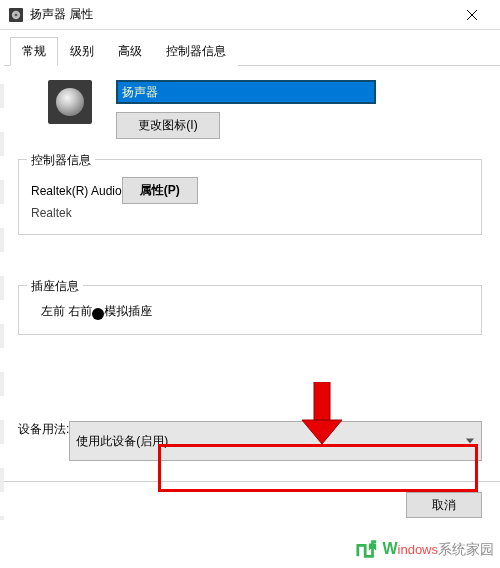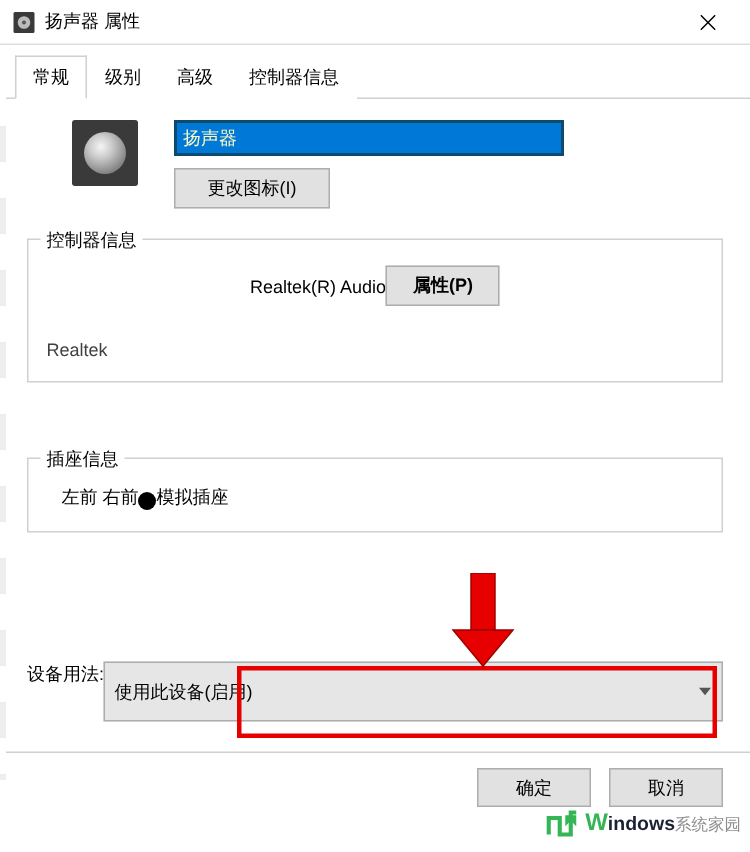--- a/index.html
+++ b/index.html
@@ -23,21 +23,21 @@
 .device-edit { display: flex; flex-direction: column; gap: 8px; }
 .name-input { width: 260px; height: 24px; border: 2px solid #0c4a6e; padding: 2px 4px; background: #0078d7; color: #fef9c3; }
 .name-input::selection { background: #0078d7; color: #fff; }
 .btn { background: #e1e1e1; border: 1px solid #adadad; padding: 4px 14px; cursor: pointer; text-align: center; }
 .change-icon-btn { width: 104px; }
 
 .fieldset { border: 1px solid #d0d0d0; padding: 10px 12px 14px 12px; margin-bottom: 20px; }
 .fieldset .legend { background: #fff; padding: 0 4px; position: relative; top: -18px; left: -4px; display: inline-block; }
 .fieldset-body { margin-top: -10px; }
 
-.controller-row { display: flex; align-items: center; justify-content: center; margin-bottom: 22px; }
+.controller-row { display: flex; align-items: center; justify-content: flex-start; margin-bottom: 2px; }
 .controller-name { color: #000; }
 .controller-link { color: #404040; cursor: pointer; }
 .props-btn { width: 76px; font-weight: bold; }
 
 .jack-row { display: flex; align-items: flex-end; padding-left: 10px; }
 .jack-dot { width: 12px; height: 12px; background: #000; border-radius: 50%; display: inline-block; }
 
 .usage-row { display: flex; align-items: flex-start; padding: 6px 18px 6px 18px; margin-top: 50px; }
 .usage-label { white-space: nowrap; }
 .usage-select { flex: 1; height: 40px; border: 1px solid #adadad; background: #e6e6e6; padding: 2px 6px; cursor: pointer; appearance: none; position: relative; }
@@ -46,22 +46,22 @@
 .select-wrap select { width: 100%; }
 
 .footer { display: flex; justify-content: flex-end; gap: 12px; padding: 10px 18px 0 18px; border-top: 1px solid #d0d0d0; }
 .footer .btn { width: 76px; height: 26px; }
 
 .red-box-usage { position: absolute; left: 158px; top: 444px; width: 320px; height: 48px; border: 3px solid #e60000; pointer-events: none; }
 .red-arrow { position: absolute; left: 292px; top: 382px; pointer-events: none; }
 
 .watermark { position: absolute; right: 6px; bottom: 8px; display: flex; align-items: center; gap: 4px; opacity: 0.95; }
 .watermark .wlogo { width: 22px; height: 22px; }
-.watermark .wtext-main { color: #0f172a; font-size: 13px; font-weight: bold; }
-.watermark .wtext-sub { color: #888; font-size: 11px; }
+.watermark .wtext-main { color: #ef4444; font-size: 13px; font-weight: normal; }
+.watermark .wtext-sub { color: #888; font-size: 14px; }
 
 .left-strip { position: absolute; left: 0; top: 60px; width: 4px; height: 460px; background: repeating-linear-gradient(180deg, #fff 0 24px, #eee 24px 48px); }
 </style>
 </head>
 <body>
 
 <div class="left-strip"></div>
 
 <div class="titlebar">
   <span class="icon">
@@ -130,21 +130,20 @@
   <div class="select-wrap">
     <select class="usage-select">
       <option>使用此设备(启用)</option>
     </select>
   </div>
 </div>
 
 <div style="height:14px"></div>
 
 <div class="footer">
-  <button class="btn">确定</button>
   <button class="btn">取消</button>
 </div>
 
 <div class="red-box-usage"></div>
 <svg class="red-arrow" width="60" height="70">
   <rect x="22" y="0" width="16" height="38" fill="#e60000"></rect>
   <polygon points="10,38 50,38 30,62" fill="#e60000"></polygon>
   <rect x="22" y="0" width="16" height="38" fill="none" stroke="#a00000" stroke-width="1"></rect>
   <polygon points="10,38 50,38 30,62" fill="none" stroke="#a00000" stroke-width="1"></polygon>
 </svg>

